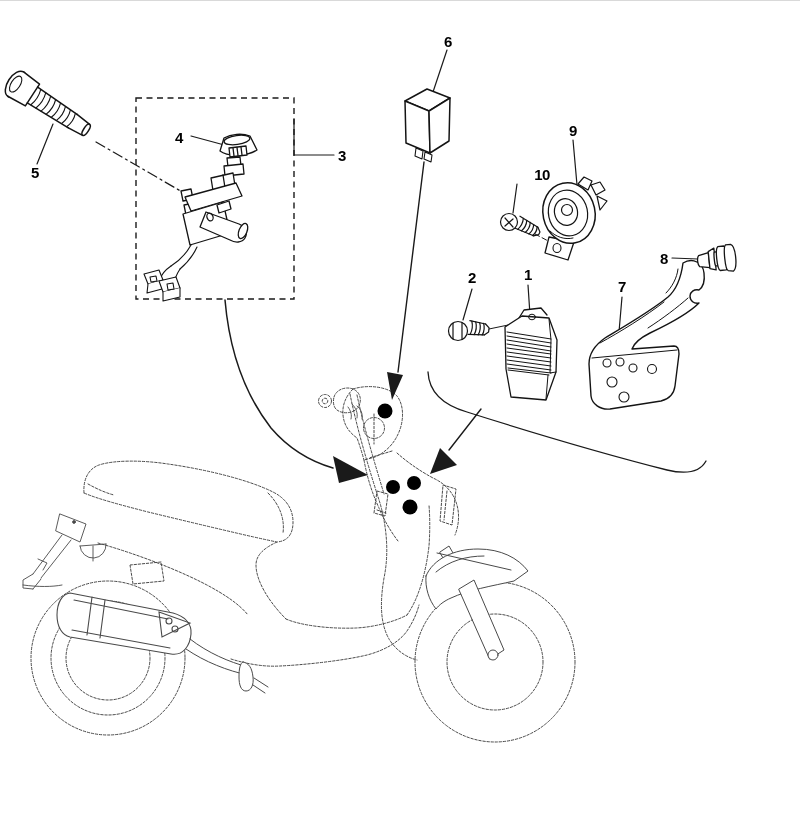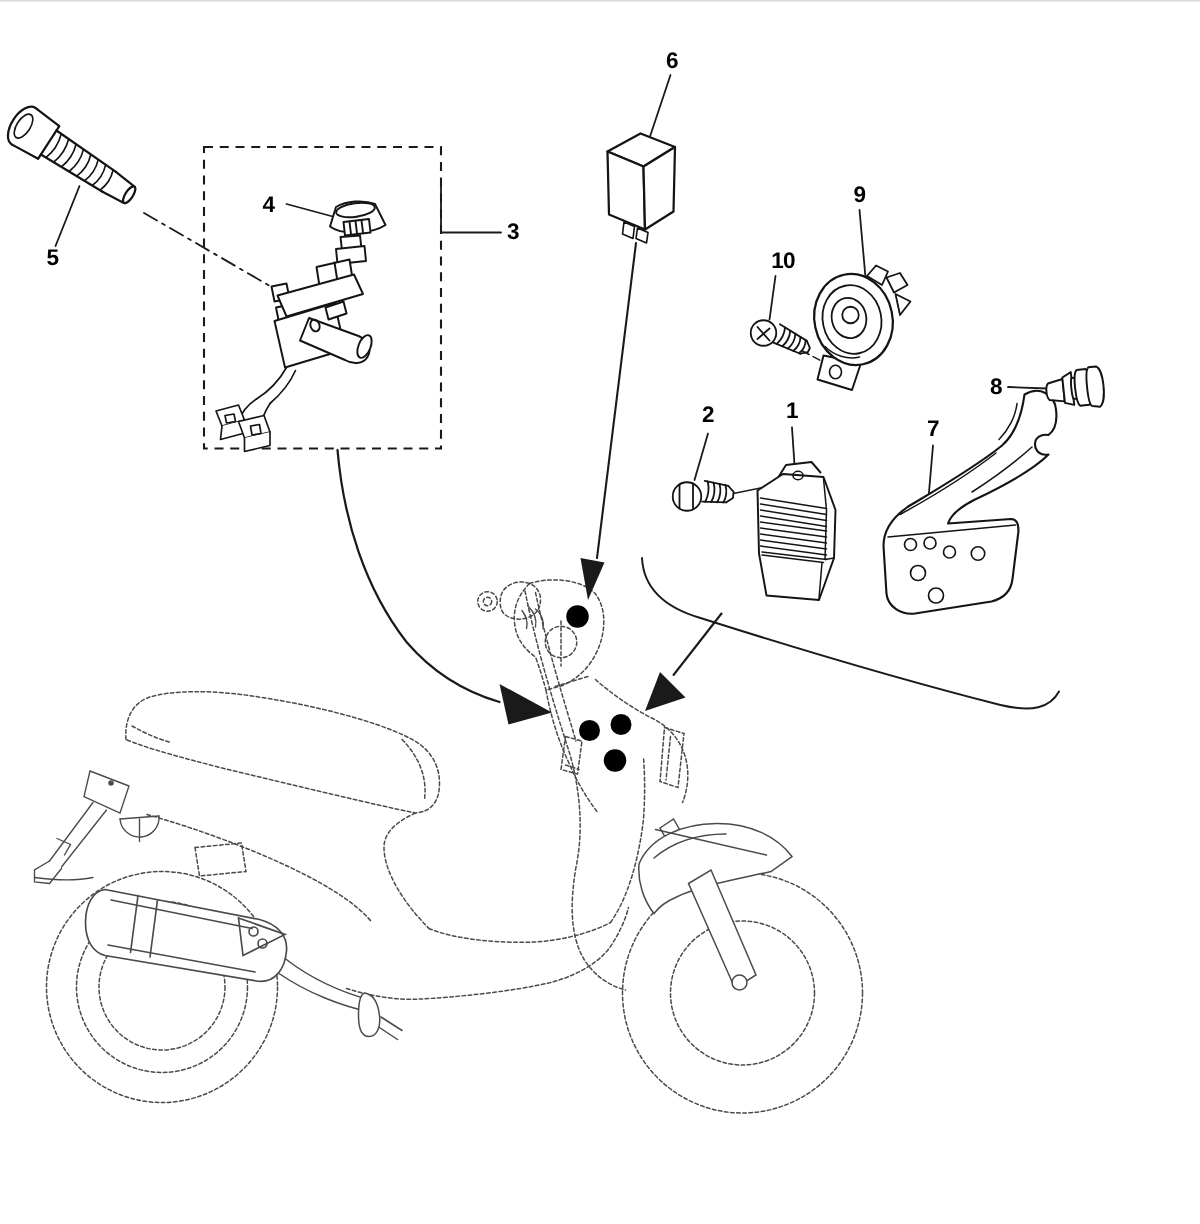--- a/index.html
+++ b/index.html
@@ -310,15 +310,15 @@
 
   <div class="callout" style="left:528px;top:273px">1</div>
   <div class="callout" style="left:472px;top:276px">2</div>
   <div class="callout" style="left:342px;top:154px">3</div>
   <div class="callout" style="left:179px;top:136px">4</div>
   <div class="callout" style="left:35px;top:171px">5</div>
   <div class="callout" style="left:448px;top:40px">6</div>
   <div class="callout" style="left:622px;top:285px">7</div>
   <div class="callout" style="left:664px;top:257px">8</div>
   <div class="callout" style="left:573px;top:129px">9</div>
-  <div class="callout" style="left:522px;top:173px">10</div>
+  <div class="callout" style="left:542px;top:173px">10</div>
 
 </div>
 
 </body></html>

